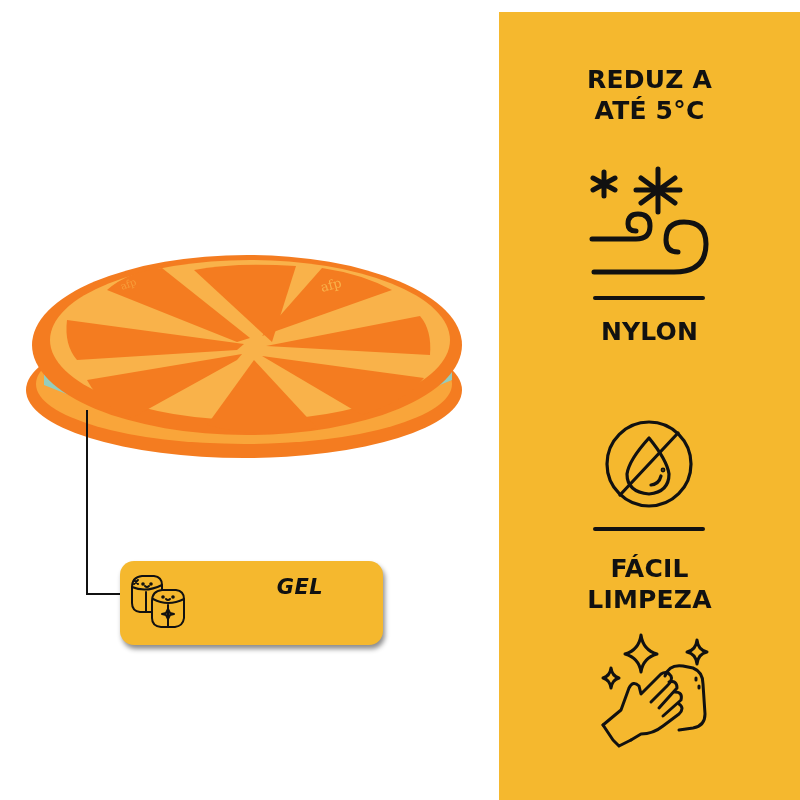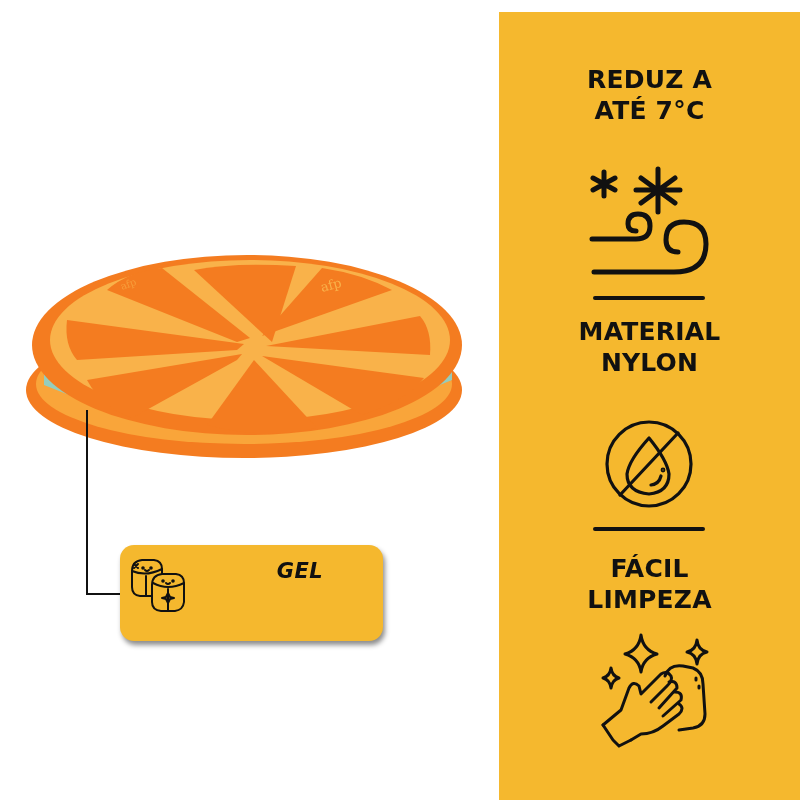--- a/index.html
+++ b/index.html
@@ -24,21 +24,21 @@
     .icon { position: absolute; }
 
     
     .product { position: absolute; left: 22px; top: 250px; width: 450px; height: 215px; }
 
     
     .connector-v { position: absolute; left: 86px; top: 410px; width: 2px; height: 185px; background: #111; }
     .connector-h { position: absolute; left: 86px; top: 593px; width: 36px; height: 2px; background: #111; }
 
     .badge {
-      position: absolute; left: 120px; top: 545px; width: 263px; height: 96px;
+      position: absolute; left: 120px; top: 561px; width: 263px; height: 84px;
       background: #F5B82E; border-radius: 14px;
       box-shadow: 2px 4px 5px rgba(0,0,0,0.45);
     }
     .badge-text {
       position: absolute; left: 100px; top: 12px; width: 160px; text-align: center;
       font-family: "DejaVu Sans", sans-serif; font-weight: bold; font-style: italic;
       font-size: 21px; line-height: 29px; color: #111; letter-spacing: 0.5px;
     }
     .badge-text span { display: block; }
     .badge-icon { position: absolute; left: 6px; top: 10px; }
@@ -97,35 +97,34 @@
     <div class="badge-text">
       <span>GEL</span>
     </div>
   </div>
 </div>
 
 <div class="right-panel">
 
   <div class="feature-title" style="top:52px;">
     <span>REDUZ A</span>
-    <span>ATÉ 7°C</span>
+    <span>ATÉ 5°C</span>
   </div>
   <svg class="icon" style="left:85px; top:152px;" width="135" height="118" viewBox="0 0 135 118" fill="none" stroke="#111" stroke-width="5" stroke-linecap="round">
 
     <path d="M20,8 L20,32 M9,14 L31,26 M9,26 L31,14"></path>
 
     <path d="M74,5 L74,48 M57,14 L91,39 M57,39 L91,14 M52,26 L96,26"></path>
 
     <path d="M8,75 L52,75 Q66,75 66,62 Q66,50 54,50 Q44,50 44,60 Q44,67 52,67"></path>
     <path d="M10,108 L90,108 Q122,108 122,80 Q122,58 100,58 Q82,58 82,76 Q82,88 94,88"></path>
   </svg>
   <div class="divider" style="top:284px;"></div>
 
   <div class="feature-title" style="top:304px;">
-    <span>MATERIAL</span>
     <span>NYLON</span>
   </div>
   <svg class="icon" style="left:104px; top:406px;" width="92" height="92" viewBox="0 0 92 92" fill="none" stroke="#111" stroke-width="3.2" stroke-linecap="round" stroke-linejoin="round">
     <circle cx="46" cy="46" r="42"></circle>
     <path d="M75,15 L17,77"></path>
     <path d="M46,20 Q26,42 24,56 Q24,74 46,76 Q66,74 66,56 Q64,42 46,20 Z"></path>
     <path d="M58,58 Q56,66 48,67"></path>
     <circle cx="60" cy="52" r="0.8" fill="#111"></circle>
   </svg>
   <div class="divider" style="top:515px;"></div>

